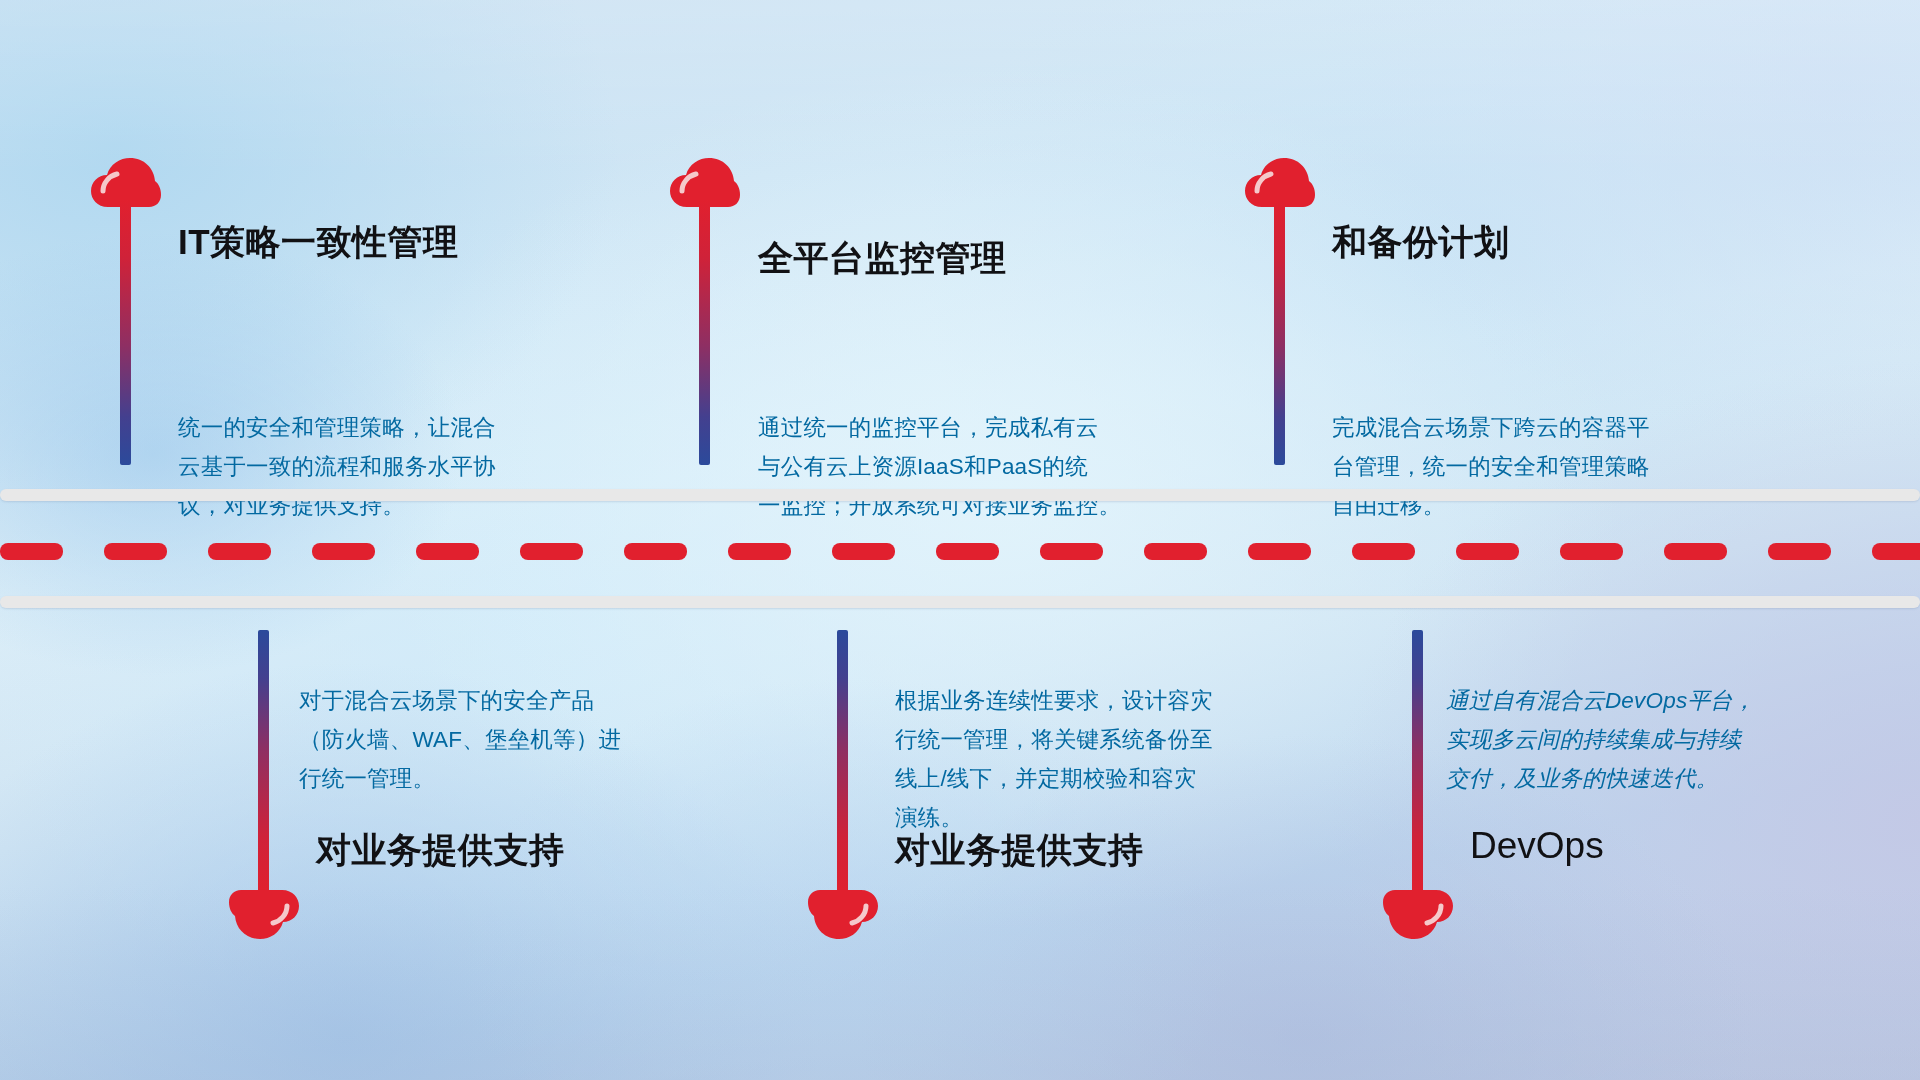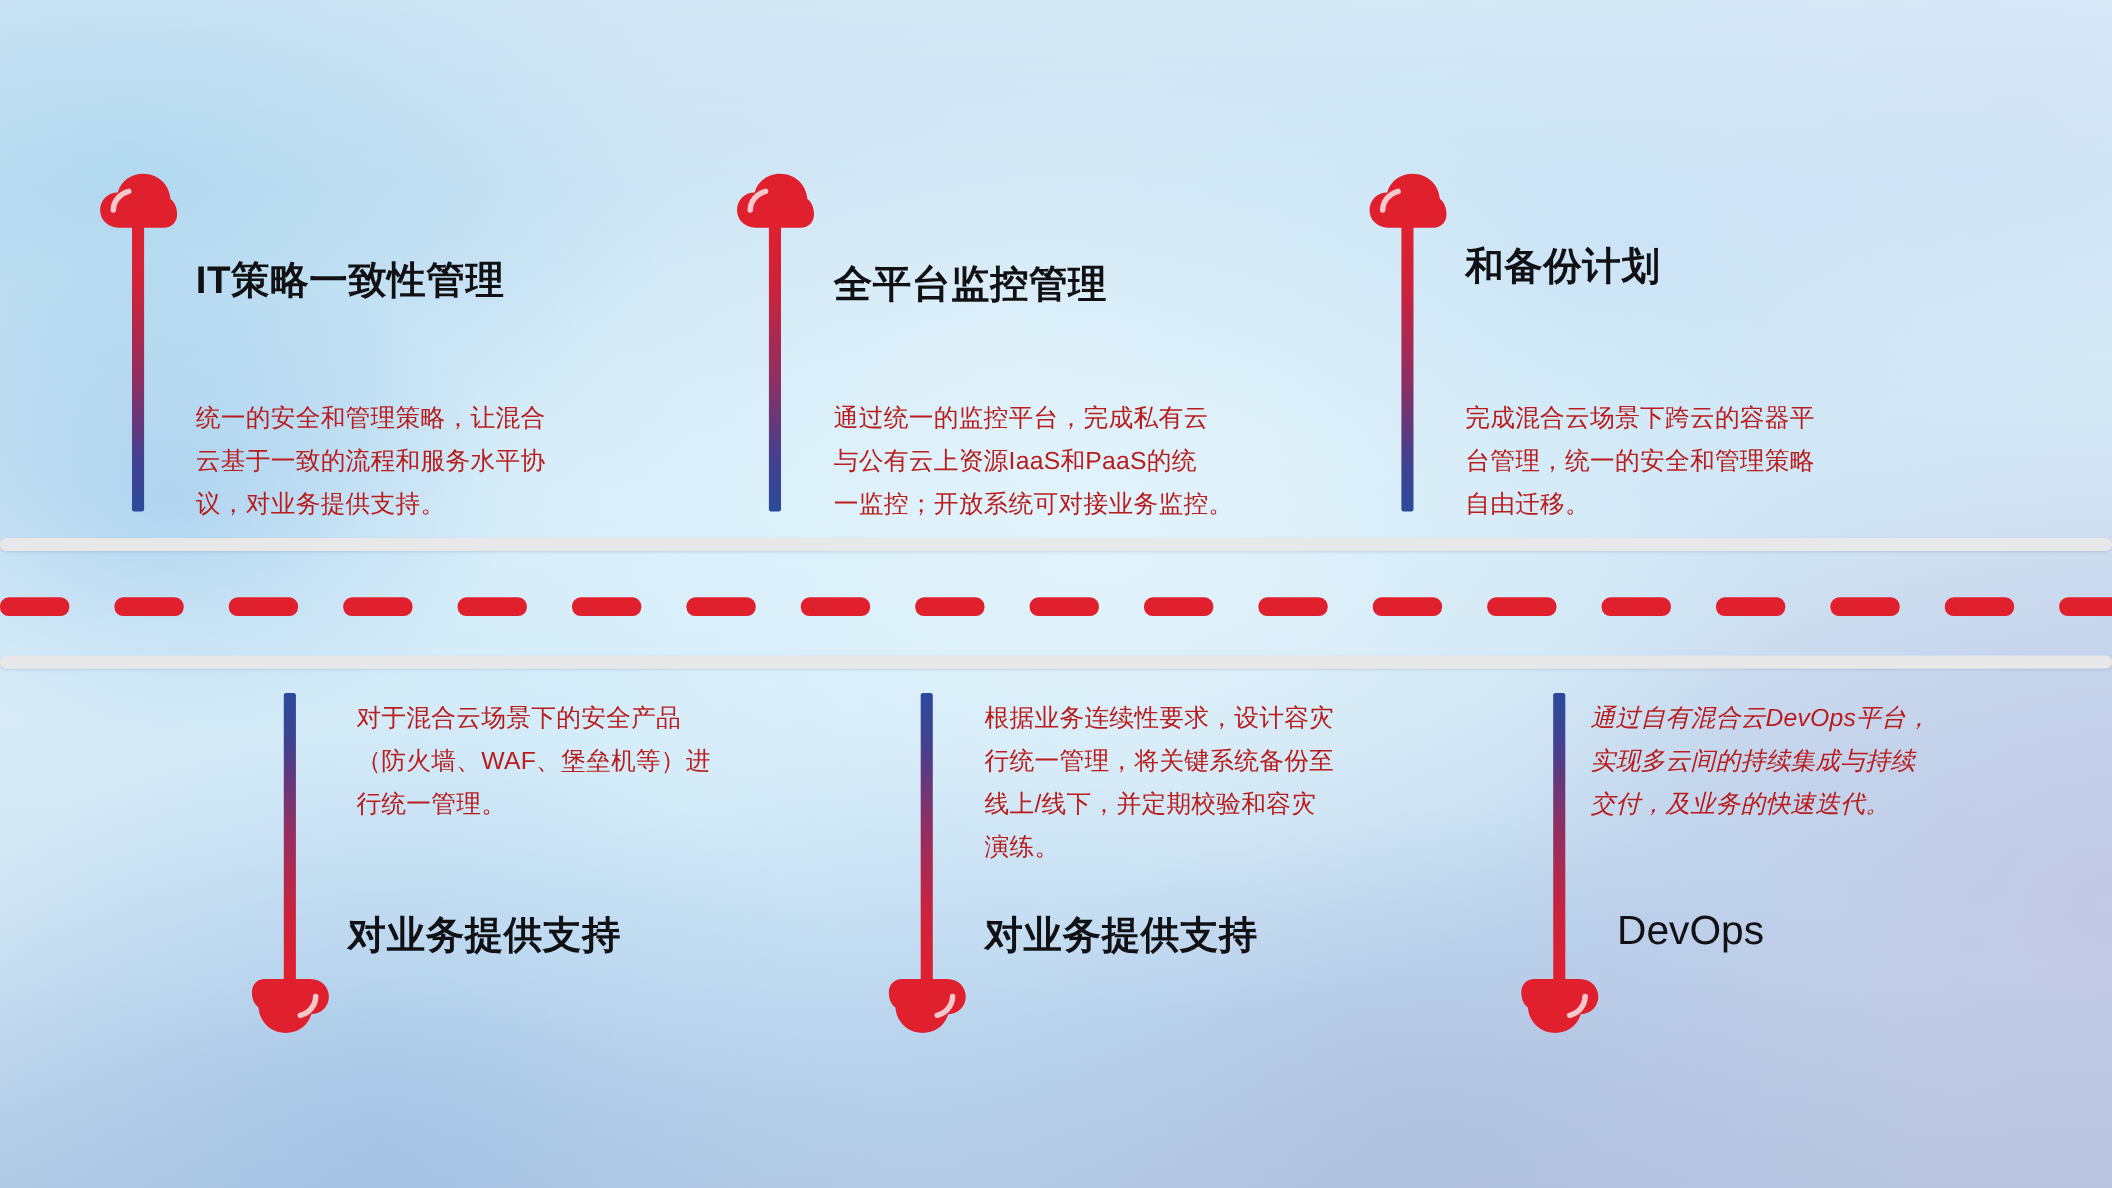--- a/index.html
+++ b/index.html
@@ -97,25 +97,26 @@
     color:#111114;
     font-size:35px;
     font-weight:700;
     letter-spacing:0.5px;
     white-space:nowrap;
   }
   .col-title.latin { font-weight:400; font-size:37px; letter-spacing:0px; }
 
   .col-body {
     position:absolute;
-    color:#b91c1c;
+    color:#0369a1;
     font-size:22.5px;
     line-height:39px;
     letter-spacing:0.2px;
     white-space:pre-line;
+    margin-top:48px;
   }
 </style>
 </head>
 <body>
 
 <div id="stage">
 
   <div class="bg-layer bg-base"></div>
   <div class="bg-layer bg-glow-a"></div>
   <div class="bg-layer bg-glow-b"></div>
@@ -124,21 +125,21 @@
   <div class="bg-layer bg-vignette"></div>
 
   <div class="col">
     <div class="cloud" style="left:90px; top:157px;">
       <svg viewBox="0 0 72 52">
         <path d="M18 50 C7 50 1 42 1 34 C1 25 8 18 17 18 C20 7 30 1 40 1 C54 1 64 11 65 24 C69 27 71 32 71 38 C71 45 66 50 59 50 Z" fill="#e1202e"></path>
         <path d="M13 34 C13 26 19 19 27 17" stroke="#f7dcdd" stroke-width="5" stroke-linecap="round" fill="none" opacity="0.9"></path>
       </svg>
     </div>
     <div class="stem stem-top" style="left:120px; top:200px; height:265px;"></div>
-    <div class="col-title" style="left:178px; top:219px;margin-top:12px;">IT策略一致性管理</div>
+    <div class="col-title" style="left:178px; top:219px;">IT策略一致性管理</div>
     <div class="col-body" style="left:178px; top:360px; width:440px;">统一的安全和管理策略，让混合
 云基于一致的流程和服务水平协
 议，对业务提供支持。</div>
   </div>
 
   <div class="col">
     <div class="cloud" style="left:669px; top:157px;">
       <svg viewBox="0 0 72 52">
         <path d="M18 50 C7 50 1 42 1 34 C1 25 8 18 17 18 C20 7 30 1 40 1 C54 1 64 11 65 24 C69 27 71 32 71 38 C71 45 66 50 59 50 Z" fill="#e1202e"></path>
         <path d="M13 34 C13 26 19 19 27 17" stroke="#f7dcdd" stroke-width="5" stroke-linecap="round" fill="none" opacity="0.9"></path>
@@ -190,21 +191,21 @@
   <div class="road road-edge" style="top:596px;"></div>
 
   <div class="col">
     <div class="stem stem-bot" style="left:258px; top:630px; height:265px;"></div>
     <div class="cloud cloud-down" style="left:228px; top:888px;">
       <svg viewBox="0 0 72 52">
         <path d="M18 50 C7 50 1 42 1 34 C1 25 8 18 17 18 C20 7 30 1 40 1 C54 1 64 11 65 24 C69 27 71 32 71 38 C71 45 66 50 59 50 Z" fill="#e1202e"></path>
         <path d="M13 34 C13 26 19 19 27 17" stroke="#f7dcdd" stroke-width="5" stroke-linecap="round" fill="none" opacity="0.9"></path>
       </svg>
     </div>
-    <div class="col-body" style="left:324px; top:633px; width:440px;">对于混合云场景下的安全产品
+    <div class="col-body" style="left:299px; top:633px; width:440px;">对于混合云场景下的安全产品
 （防火墙、WAF、堡垒机等）进
 行统一管理。</div>
     <div class="col-title" style="left:316px; top:827px;">对业务提供支持</div>
   </div>
 
   <div class="col">
     <div class="stem stem-bot" style="left:837px; top:630px; height:265px;"></div>
     <div class="cloud cloud-down" style="left:807px; top:888px;">
       <svg viewBox="0 0 72 52">
         <path d="M18 50 C7 50 1 42 1 34 C1 25 8 18 17 18 C20 7 30 1 40 1 C54 1 64 11 65 24 C69 27 71 32 71 38 C71 45 66 50 59 50 Z" fill="#e1202e"></path>

